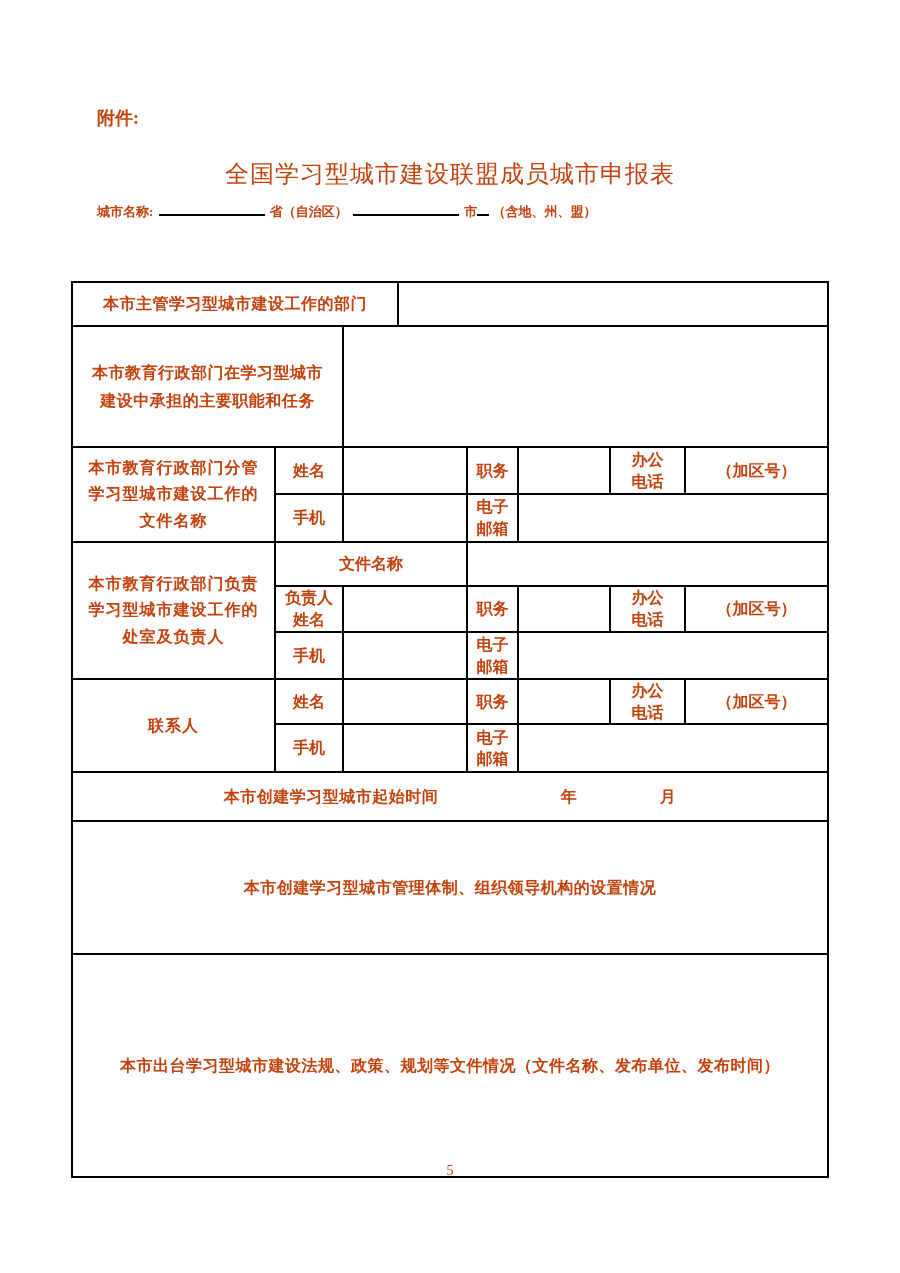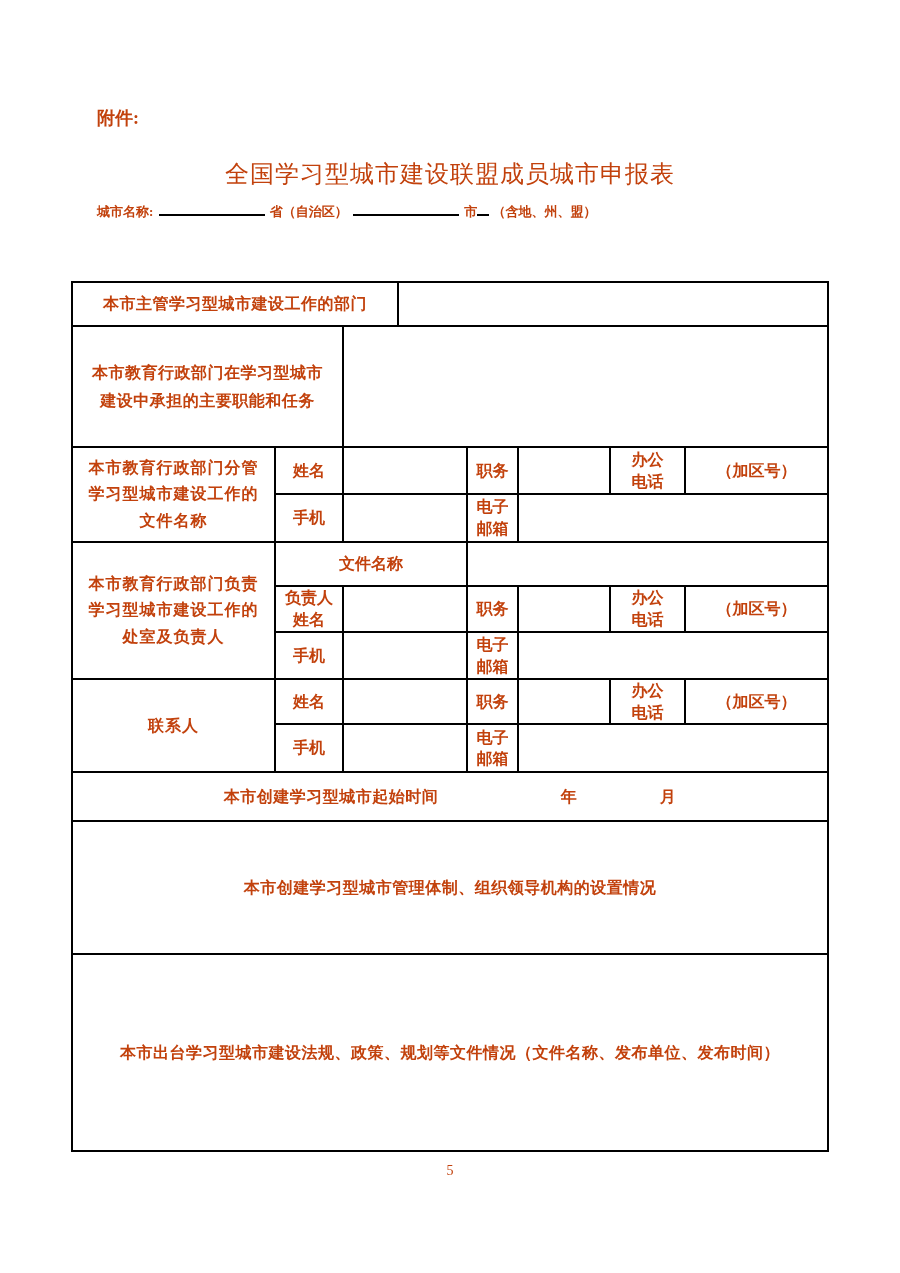--- a/index.html
+++ b/index.html
@@ -207,21 +207,21 @@
         <span>本市创建学习型城市起始时间</span>
         <span class="yr">年</span>
         <span class="mo">月</span>
       </td>
     </tr>
 
     <tr style="height:133px">
       <td colspan="8" class="tall">本市创建学习型城市管理体制、组织领导机构的设置情况</td>
     </tr>
 
-    <tr style="height:197px">
+    <tr style="height:223px">
       <td colspan="8" class="tall">本市出台学习型城市建设法规、政策、规划等文件情况（文件名称、发布单位、发布时间）</td>
     </tr>
   </tbody>
     </table>
 
   <div class="page-num">5</div>
 
 </div>
 
 </body></html>

